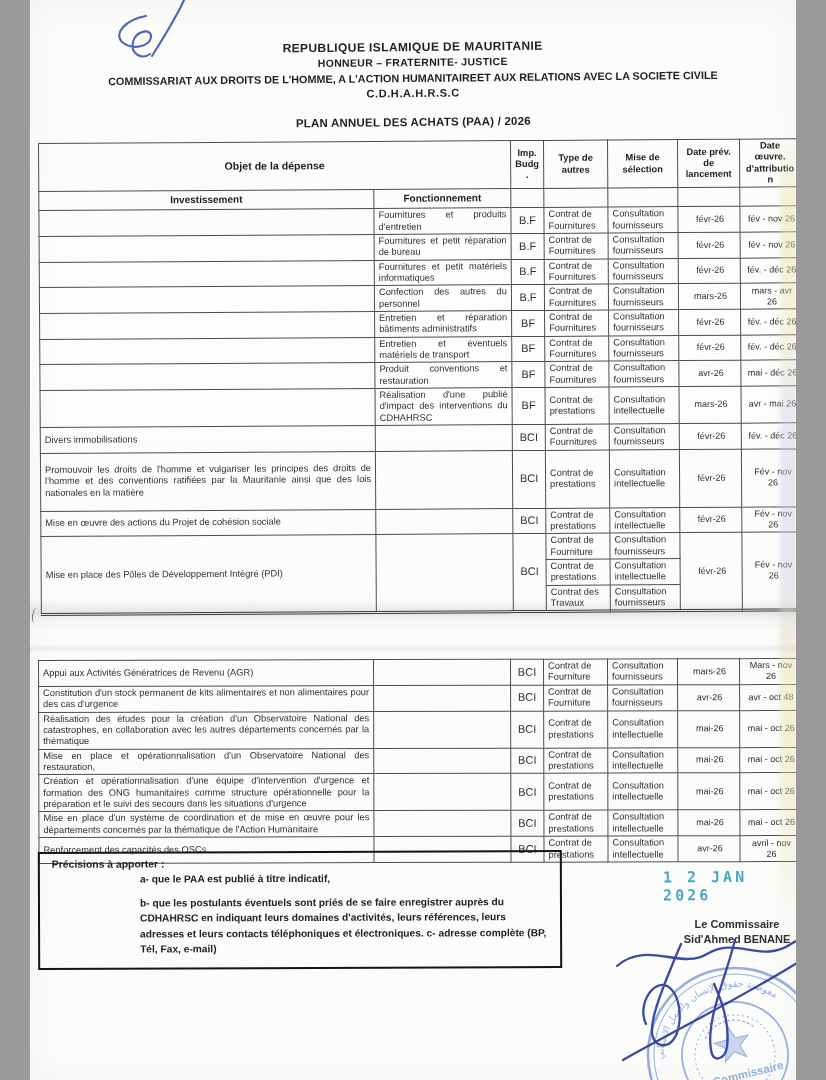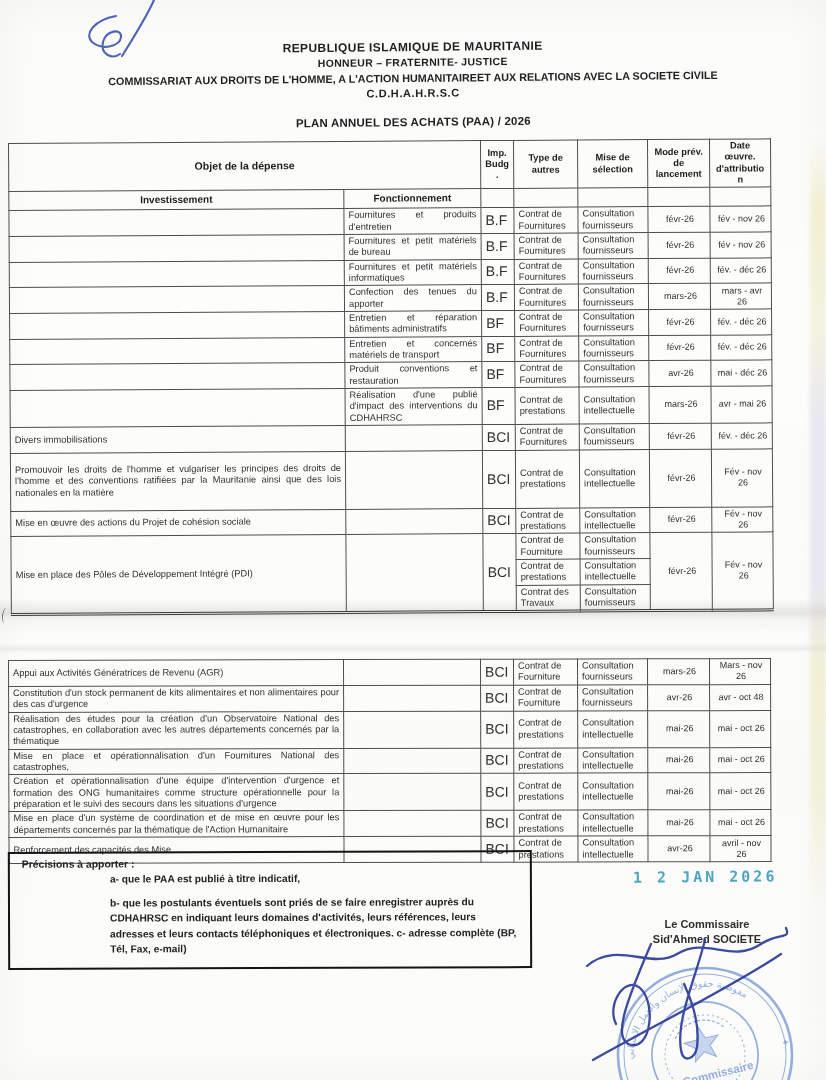--- a/index.html
+++ b/index.html
@@ -1,18 +1,18 @@
 <!DOCTYPE html>
 <html lang="fr"><head>
 <meta charset="utf-8">
 <title>Plan Annuel des Achats (PAA) / 2026</title>
 <style>
   html,body{margin:0;padding:0;background:#9a9a9a;}
   .page{
-    position:relative;width:826px;height:1080px;margin:0 auto;overflow:hidden;
+    position:relative;width:766px;height:1080px;margin:0 auto;overflow:hidden;
     background:linear-gradient(180deg,#fbfbf9 0%,#fdfdfc 30%,#fbfbf9 70%,#fcfcfa 100%);
     font-family:"Liberation Sans",sans-serif;color:#2b2b2b;
     box-shadow:inset 0 0 40px rgba(0,0,0,.04);
   }
   
   .doc-header{position:absolute;left:0;top:40px;width:100%;text-align:center;
     transform:rotate(-0.6deg);font-weight:bold;color:#1f1f1f;}
   .h-line1{font-size:12px;letter-spacing:.4px;}
   .h-line2{font-size:10.5px;margin-top:2px;letter-spacing:.3px;}
   .h-line3{font-size:10.8px;margin-top:4px;}
@@ -24,21 +24,21 @@
   #table1{top:143px;transform:rotate(-0.35deg);border:1.6px solid #333;border-bottom:3px double #333;}
   #table2{top:660px;transform:rotate(-0.15deg);border:1.4px solid #3a3a3a;}
   td,th{border:1px solid #4e4e4e;padding:1px 4px;font-size:9.3px;line-height:1.22;
     vertical-align:middle;overflow:hidden;color:#303030;word-wrap:break-word;}
   thead th{font-weight:bold;text-align:center;color:#1d1d1d;}
   tr.h1{height:36px;}
   tr.h2{height:19px;}
   tr.h1 .th-objet{font-size:10.6px;}
   tr.h2 th{font-size:10px;}
   .c-inv,.c-fon{text-align:justify;}
-  .c-imp{text-align:left;font-size:14px;}
+  .c-imp{text-align:center;font-size:11px;}
   .c-con,.c-mod{text-align:left;}
   .c-dl,.c-da{text-align:center;font-size:9px;padding-left:6px;}
   
   .fold{position:absolute;left:0;top:598px;width:100%;height:34px;
     background:linear-gradient(180deg,rgba(0,0,0,0) 0%,rgba(110,110,108,.16) 45%,rgba(150,150,148,.08) 62%,rgba(0,0,0,0) 100%);}
   .fold2{position:absolute;left:0;top:644px;width:100%;height:9px;
     background:linear-gradient(180deg,transparent,rgba(130,130,130,.12),transparent);}
   .left-mark{position:absolute;left:2px;top:608px;width:6px;height:15px;
     border-left:1.6px solid #6a6a6a;border-radius:50% / 50%;transform:rotate(8deg);}
   .edge-tint{position:absolute;right:0;top:140px;width:16px;height:770px;filter:blur(2px);
@@ -90,21 +90,21 @@
         <col style="width:70px">
         <col style="width:62px">
         <col style="width:61px">
     </colgroup>
     <thead>
       <tr class="h1">
         <th colspan="2" class="th-objet">Objet de la dépense</th>
         <th>Imp. Budg.</th>
         <th>Type de autres</th>
         <th>Mise de sélection</th>
-        <th>Mode prév. de lancement</th>
+        <th>Date prév. de lancement</th>
         <th>Date œuvre. d'attribution</th>
       </tr>
       <tr class="h2">
         <th>Investissement</th>
         <th>Fonctionnement</th>
         <th></th>
         <th></th>
         <th></th>
         <th></th>
         <th></th>
@@ -115,57 +115,57 @@
           <td class="c-inv"></td>
           <td class="c-fon">Fournitures et produits d'entretien</td>
           <td class="c-imp">B.F</td>
           <td class="c-con">Contrat de Fournitures</td>
           <td class="c-mod">Consultation fournisseurs</td>
           <td class="c-dl">févr-26</td>
           <td class="c-da">fév - nov 26</td>
         </tr>
         <tr style="height: 23px;">
           <td class="c-inv"></td>
-          <td class="c-fon">Fournitures et petit matériels de bureau</td>
+          <td class="c-fon">Fournitures et petit réparation de bureau</td>
           <td class="c-imp">B.F</td>
           <td class="c-con">Contrat de Fournitures</td>
           <td class="c-mod">Consultation fournisseurs</td>
           <td class="c-dl">févr-26</td>
           <td class="c-da">fév - nov 26</td>
         </tr>
         <tr style="height: 23px;">
           <td class="c-inv"></td>
           <td class="c-fon">Fournitures et petit matériels informatiques</td>
           <td class="c-imp">B.F</td>
           <td class="c-con">Contrat de Fournitures</td>
           <td class="c-mod">Consultation fournisseurs</td>
           <td class="c-dl">févr-26</td>
           <td class="c-da">fév. - déc 26</td>
         </tr>
         <tr style="height: 22px;">
           <td class="c-inv"></td>
-          <td class="c-fon">Confection des tenues du apporter</td>
+          <td class="c-fon">Confection des autres du personnel</td>
           <td class="c-imp">B.F</td>
           <td class="c-con">Contrat de Fournitures</td>
           <td class="c-mod">Consultation fournisseurs</td>
           <td class="c-dl">mars-26</td>
           <td class="c-da">mars - avr 26</td>
         </tr>
         <tr style="height: 22px;">
           <td class="c-inv"></td>
           <td class="c-fon">Entretien et réparation bâtiments administratifs</td>
           <td class="c-imp">BF</td>
           <td class="c-con">Contrat de Fournitures</td>
           <td class="c-mod">Consultation fournisseurs</td>
           <td class="c-dl">févr-26</td>
           <td class="c-da">fév. - déc 26</td>
         </tr>
         <tr style="height: 22px;">
           <td class="c-inv"></td>
-          <td class="c-fon">Entretien et concernés matériels de transport</td>
+          <td class="c-fon">Entretien et éventuels matériels de transport</td>
           <td class="c-imp">BF</td>
           <td class="c-con">Contrat de Fournitures</td>
           <td class="c-mod">Consultation fournisseurs</td>
           <td class="c-dl">févr-26</td>
           <td class="c-da">fév. - déc 26</td>
         </tr>
         <tr style="height: 21px;">
           <td class="c-inv"></td>
           <td class="c-fon">Produit conventions et restauration</td>
           <td class="c-imp">BF</td>
@@ -266,21 +266,21 @@
         <tr style="height: 31px;">
           <td class="c-inv">Réalisation des études pour la création d'un Observatoire National des catastrophes, en collaboration avec les autres départements concernés par la thématique</td>
           <td class="c-fon"></td>
           <td class="c-imp">BCI</td>
           <td class="c-con">Contrat de prestations</td>
           <td class="c-mod">Consultation intellectuelle</td>
           <td class="c-dl">mai-26</td>
           <td class="c-da">mai - oct 26</td>
         </tr>
         <tr style="height: 23px;">
-          <td class="c-inv">Mise en place et opérationnalisation d'un Fournitures National des catastrophes,</td>
+          <td class="c-inv">Mise en place et opérationnalisation d'un Observatoire National des restauration,</td>
           <td class="c-fon"></td>
           <td class="c-imp">BCI</td>
           <td class="c-con">Contrat de prestations</td>
           <td class="c-mod">Consultation intellectuelle</td>
           <td class="c-dl">mai-26</td>
           <td class="c-da">mai - oct 26</td>
         </tr>
         <tr style="height: 36px;">
           <td class="c-inv">Création et opérationnalisation d'une équipe d'intervention d'urgence et formation des ONG humanitaires comme structure opérationnelle pour la préparation et le suivi des secours dans les situations d'urgence</td>
           <td class="c-fon"></td>
@@ -293,42 +293,42 @@
         <tr style="height: 26px;">
           <td class="c-inv">Mise en place d'un système de coordination et de mise en œuvre pour les départements concernés par la thématique de l'Action Humanitaire</td>
           <td class="c-fon"></td>
           <td class="c-imp">BCI</td>
           <td class="c-con">Contrat de prestations</td>
           <td class="c-mod">Consultation intellectuelle</td>
           <td class="c-dl">mai-26</td>
           <td class="c-da">mai - oct 26</td>
         </tr>
         <tr style="height: 20px;">
-          <td class="c-inv">Renforcement des capacités des Mise</td>
+          <td class="c-inv">Renforcement des capacités des OSCs</td>
           <td class="c-fon"></td>
           <td class="c-imp">BCI</td>
           <td class="c-con">Contrat de prestations</td>
           <td class="c-mod">Consultation intellectuelle</td>
           <td class="c-dl">avr-26</td>
           <td class="c-da">avril - nov 26</td>
         </tr>
       </tbody>
   </table>
 
   <div class="notes">
     <div class="notes-title">Précisions à apporter :</div>
     <div class="notes-a">a- que le PAA est publié à titre indicatif,</div>
     <div class="notes-b">b- que les postulants éventuels sont priés de se faire enregistrer auprès du CDHAHRSC en indiquant leurs domaines d'activités, leurs références, leurs adresses et leurs contacts téléphoniques et électroniques. c- adresse complète (BP, Tél, Fax, e-mail)</div>
   </div>
 
   <div class="date-stamp">1 2 JAN  2026</div>
 
   <div class="commissaire">
     <div>Le Commissaire</div>
-    <div>Sid'Ahmed SOCIETE</div>
+    <div>Sid'Ahmed BENANE</div>
   </div>
 
   <svg class="stamp" width="195" height="195" viewBox="0 0 195 195">
     <g transform="rotate(-14 97 95)" stroke="#7d9ed8" fill="none" opacity=".82">
       <circle cx="97" cy="95" r="87" stroke-width="2.6"></circle>
       <circle cx="97" cy="95" r="81" stroke-width="1"></circle>
       <circle cx="97" cy="95" r="53" stroke-width="1.7"></circle>
       <circle cx="97" cy="95" r="40" stroke-width="1" stroke-dasharray="2 3"></circle>
       <path id="arcTop" d="M 24 100 A 73 73 0 0 1 170 100" stroke="none"></path>
       <path id="arcBot" d="M 28 112 A 71 71 0 0 0 166 112" stroke="none"></path>

